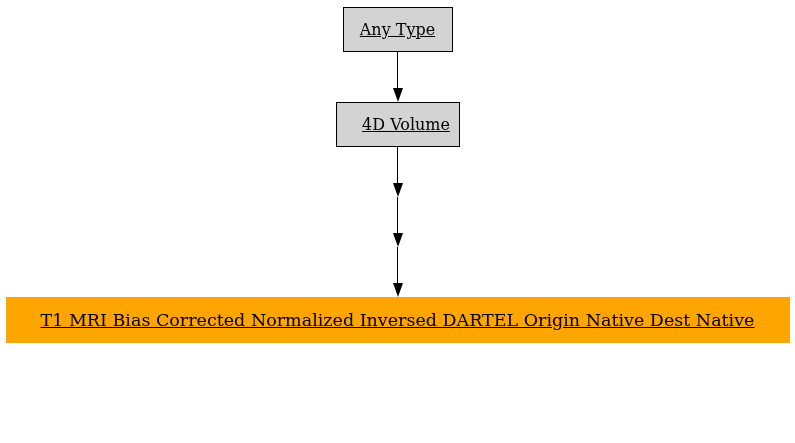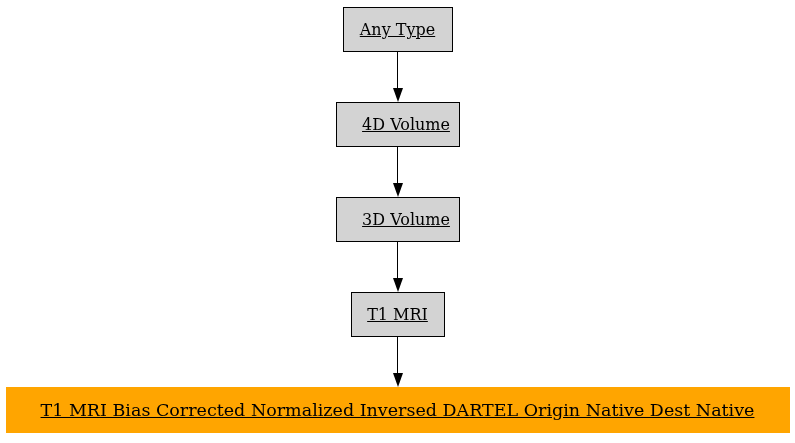--- a/index.html
+++ b/index.html
@@ -79,32 +79,26 @@
 
   <div class="node w-vol">
     <span>4D Volume</span>
   </div>
 
   <div class="arrow">
     <div class="line"></div>
     <div class="head"></div>
   </div>
 
-  <div class="node w-vol">
-    <span>3D Volume</span>
-  </div>
 
   <div class="arrow">
     <div class="line"></div>
     <div class="head"></div>
   </div>
 
-  <div class="node w-t1">
-    <span>T1 MRI</span>
-  </div>
 
   <div class="arrow">
     <div class="line"></div>
     <div class="head"></div>
   </div>
 
   <div class="node terminal">
     <span>T1 MRI Bias Corrected Normalized Inversed DARTEL Origin Native Dest Native</span>
   </div>
 

